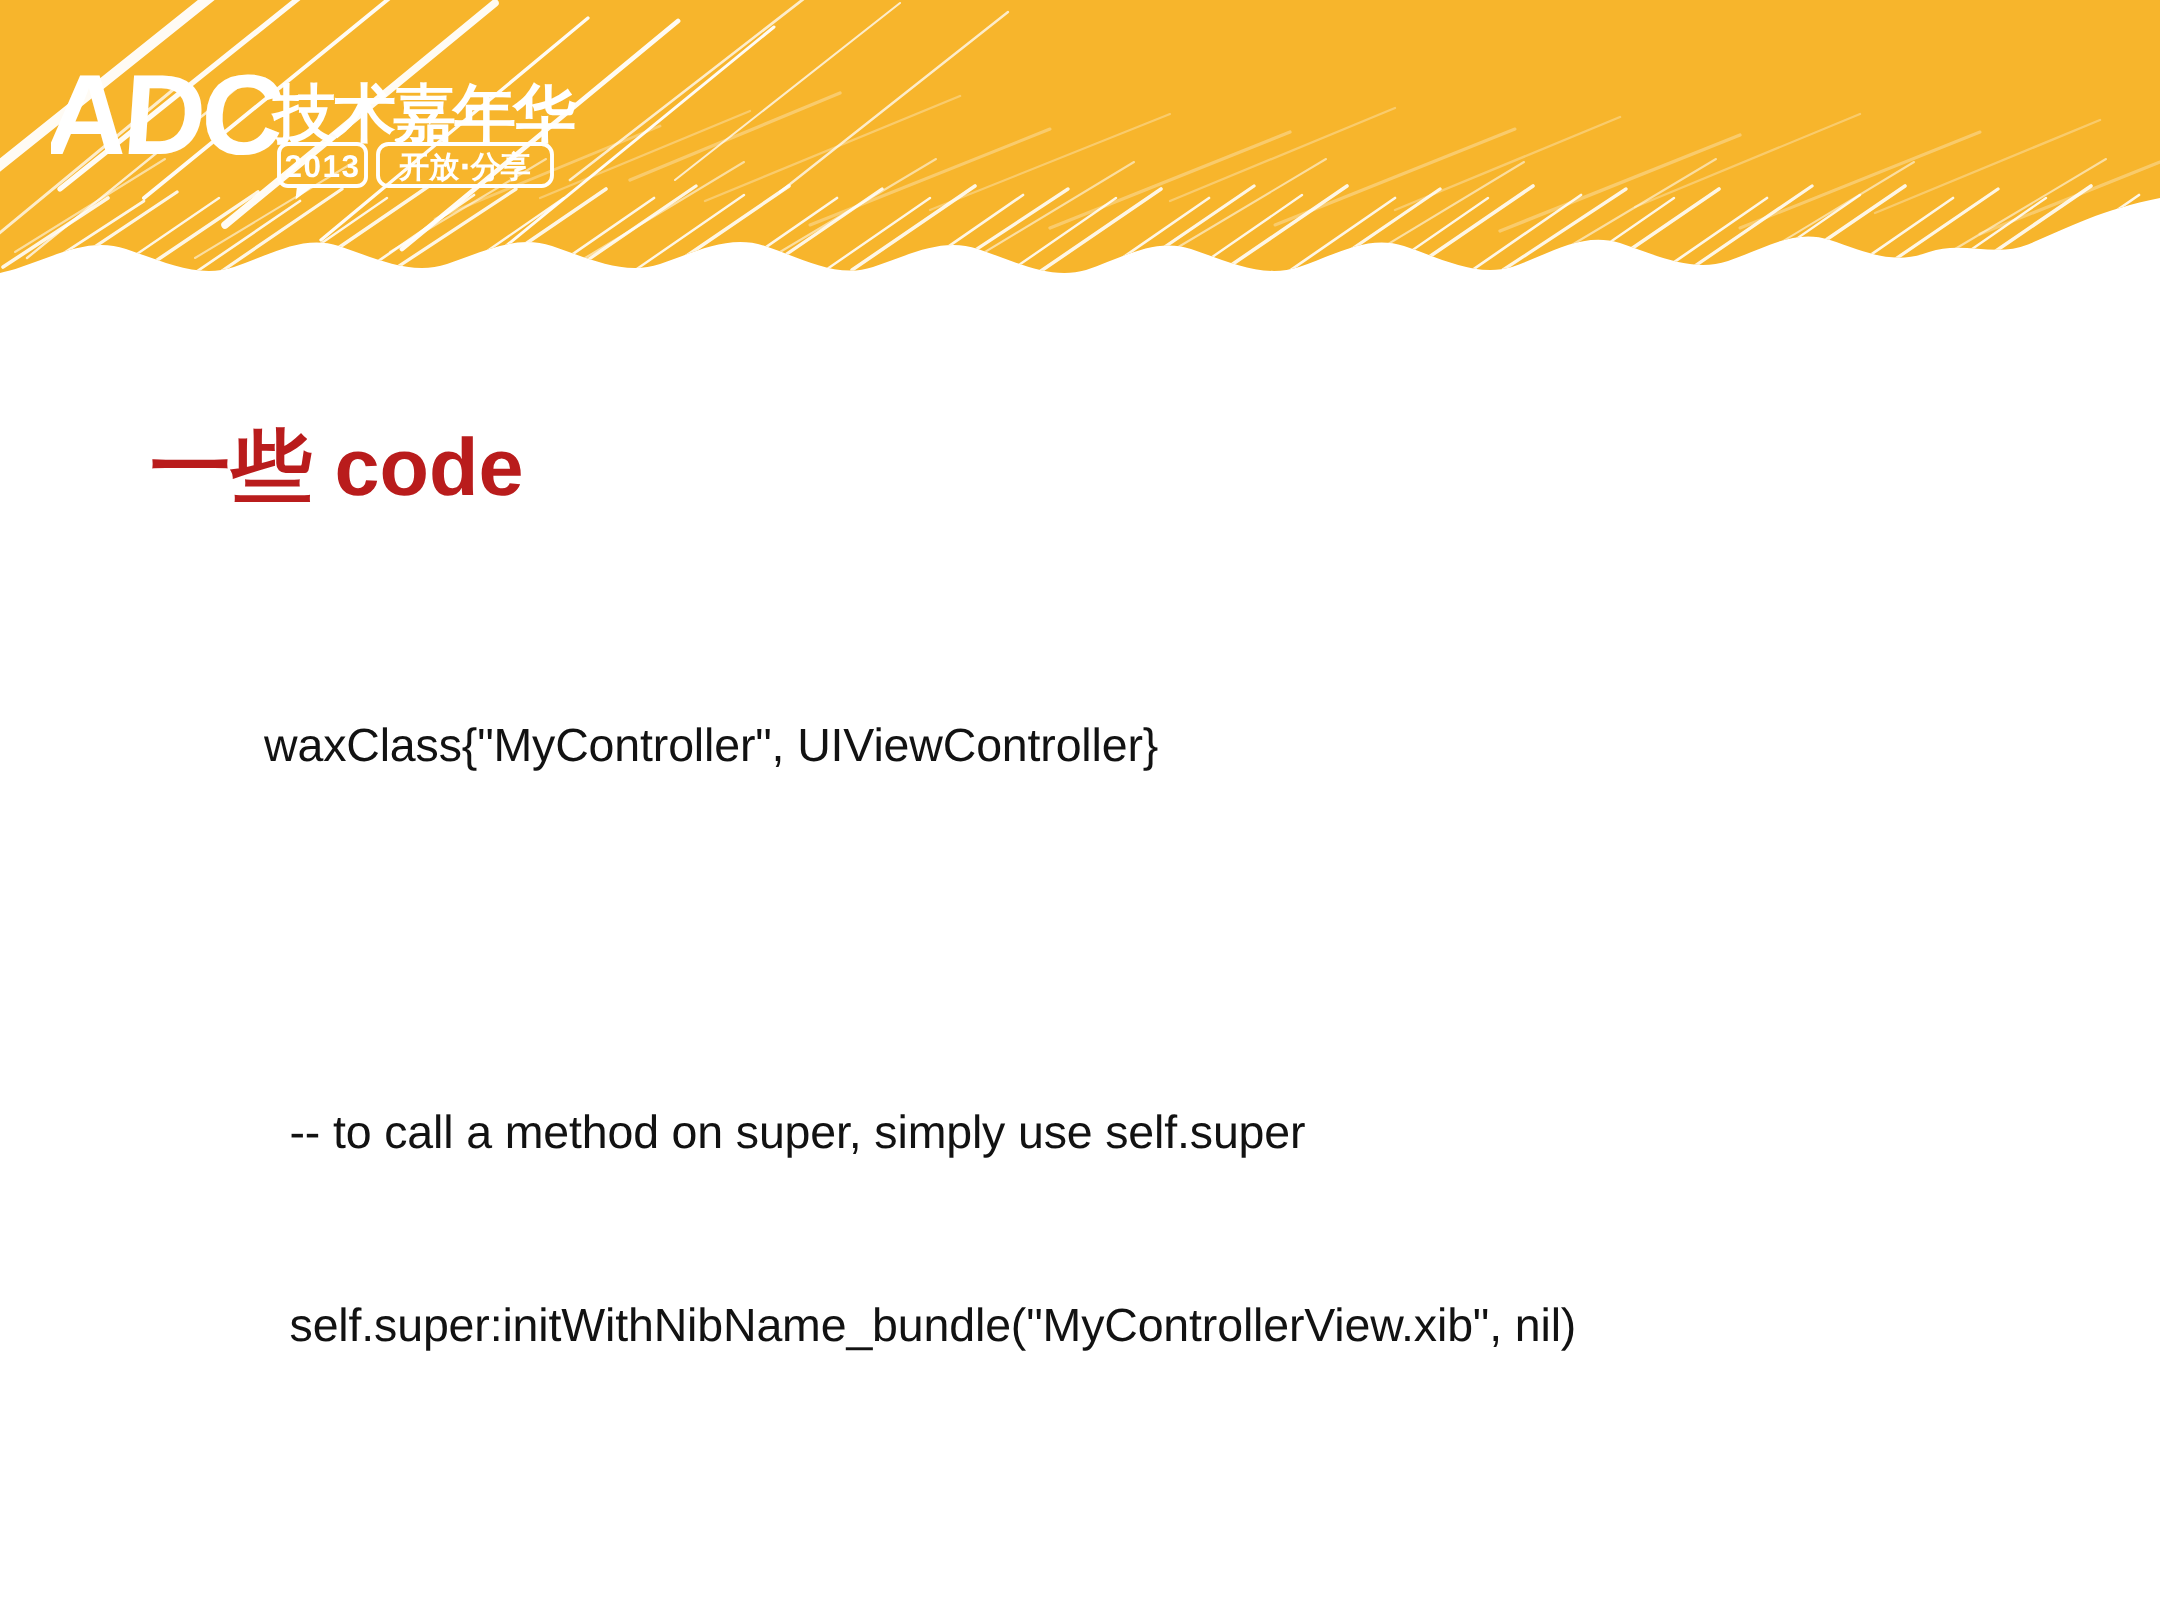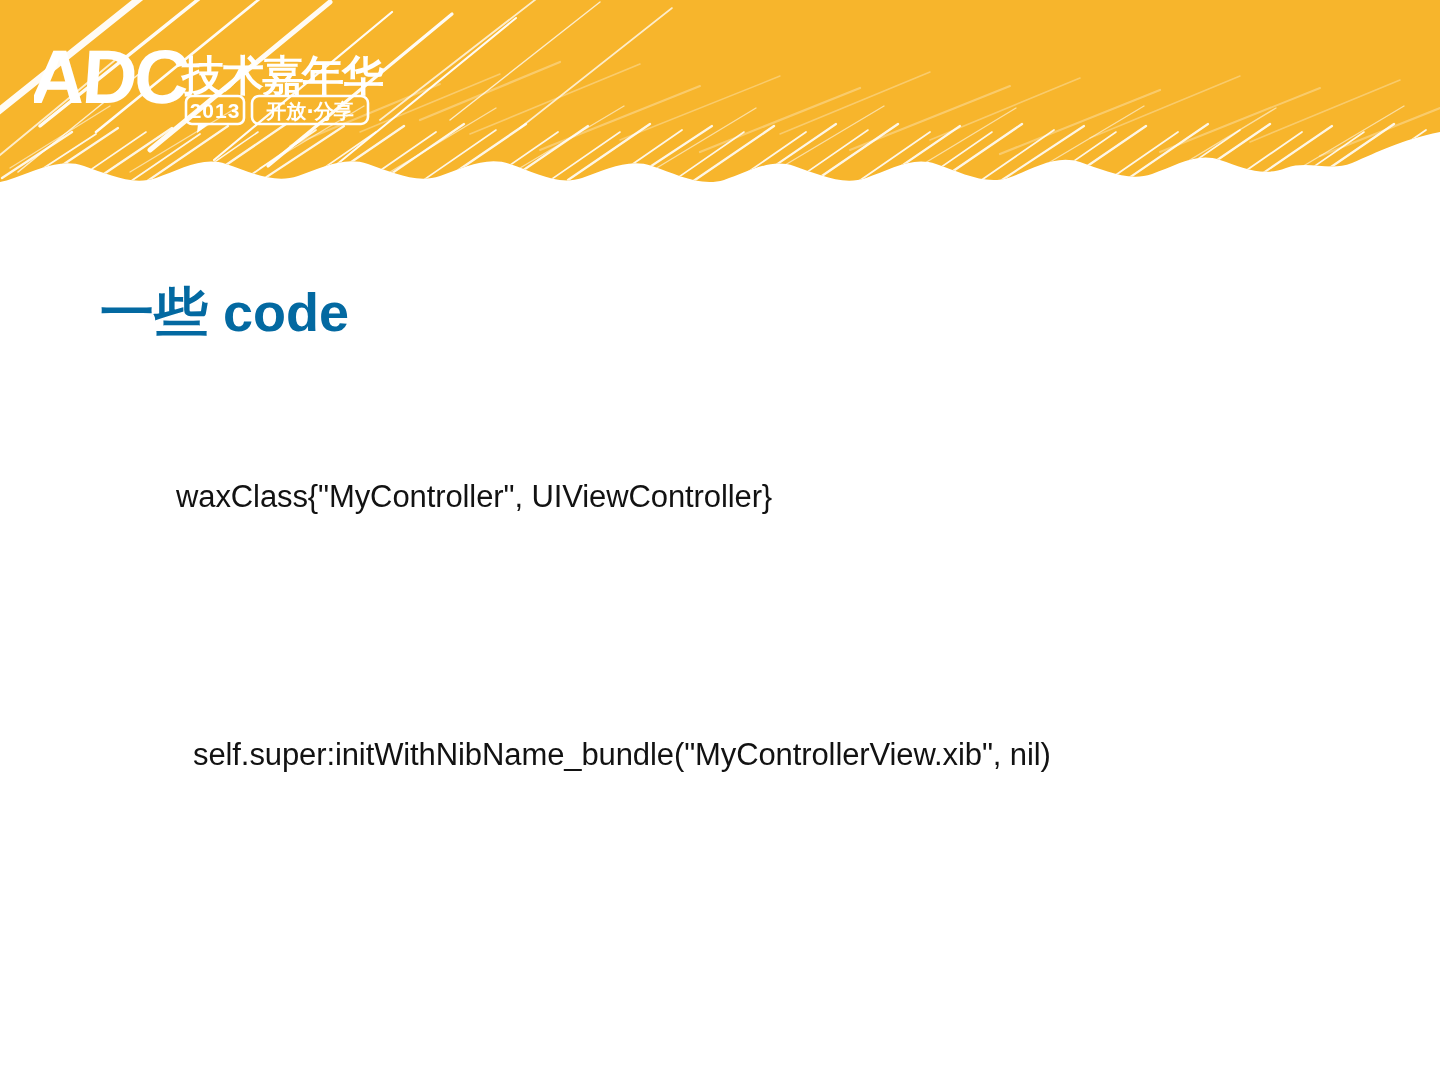--- a/index.html
+++ b/index.html
@@ -49,21 +49,21 @@
   }
   .logo-svg { display: block; width: 360px; height: 108px; }
 
   
   .page-title {
     position: absolute;
     left: 100px;
     top: 247px;
     font-size: 54px;
     font-weight: bold;
-    color: #0369a1;
+    color: #b91c1c;
     letter-spacing: 0px;
     line-height: 1.08;
     white-space: pre;
   }
 
   
   .code-block {
     position: absolute;
     left: 176px;
     top: 389px;
@@ -243,20 +243,21 @@
         </g>
       </svg>
     </div>
   </div>
 
   <h1 class="page-title">一些 code</h1>
 
   <div class="code-block">
     <div class="code-line">waxClass{"MyController", UIViewController}</div>
     <div class="code-line blank"></div>
+    <div class="code-line">  -- to call a method on super, simply use self.super</div>
     <div class="code-line">  self.super:initWithNibName_bundle("MyControllerView.xib", nil)</div>
     
     
     
     
     
     
   </div>
 
 </div>

